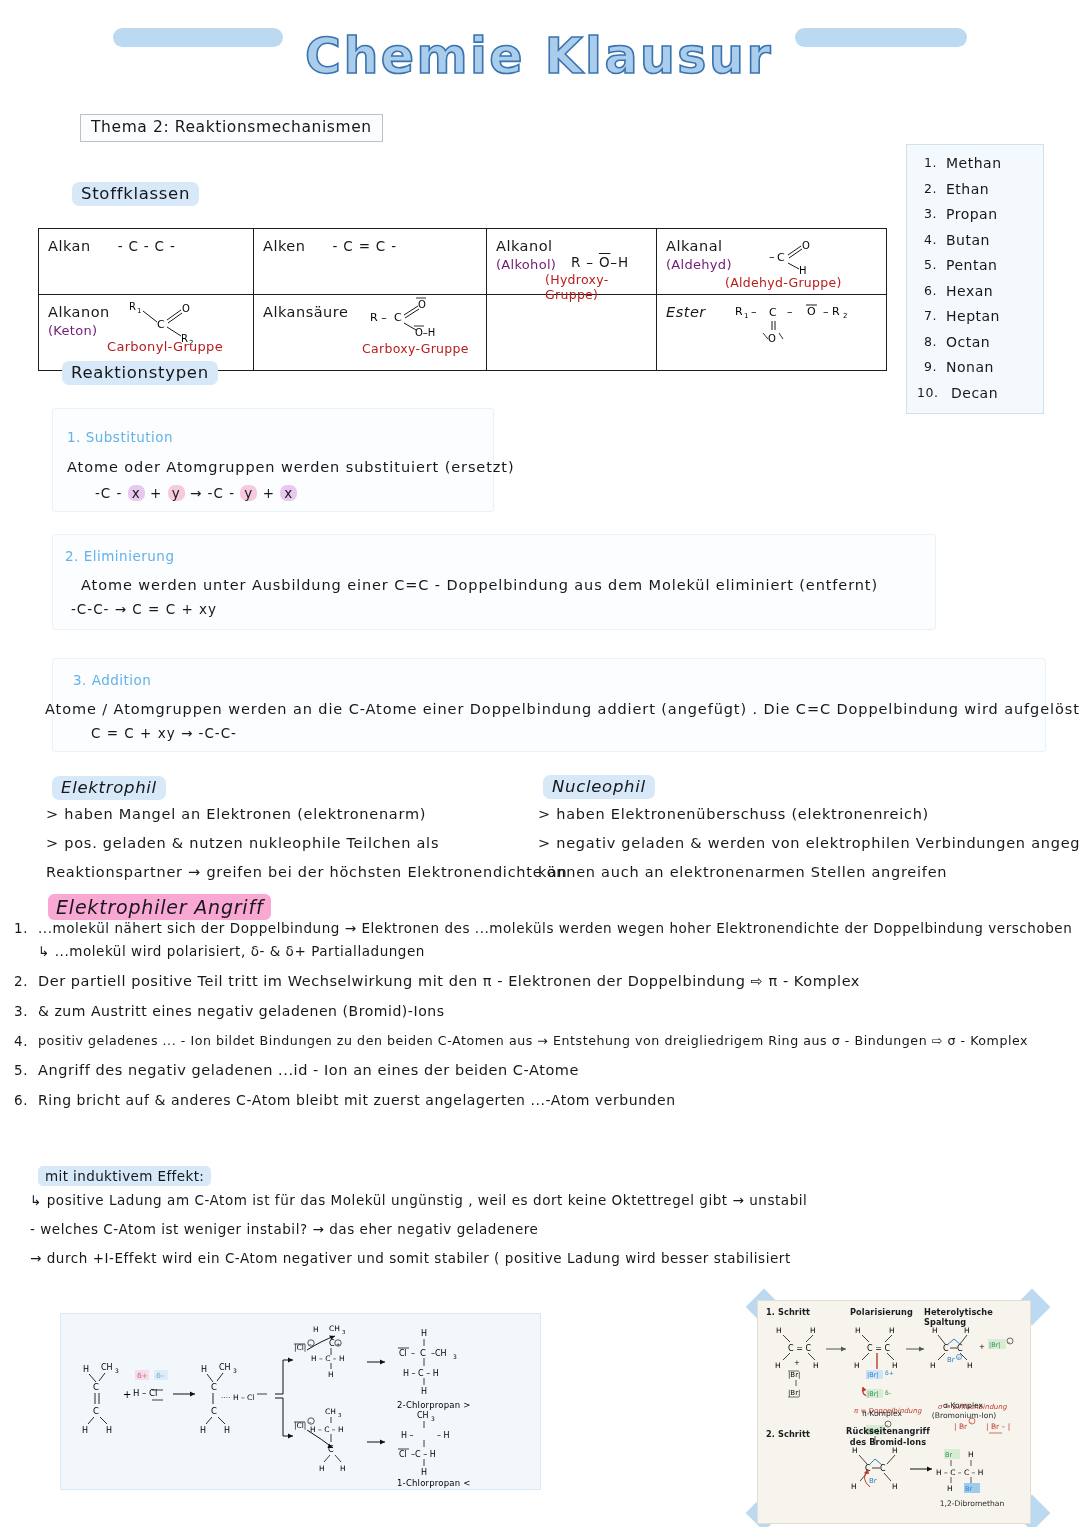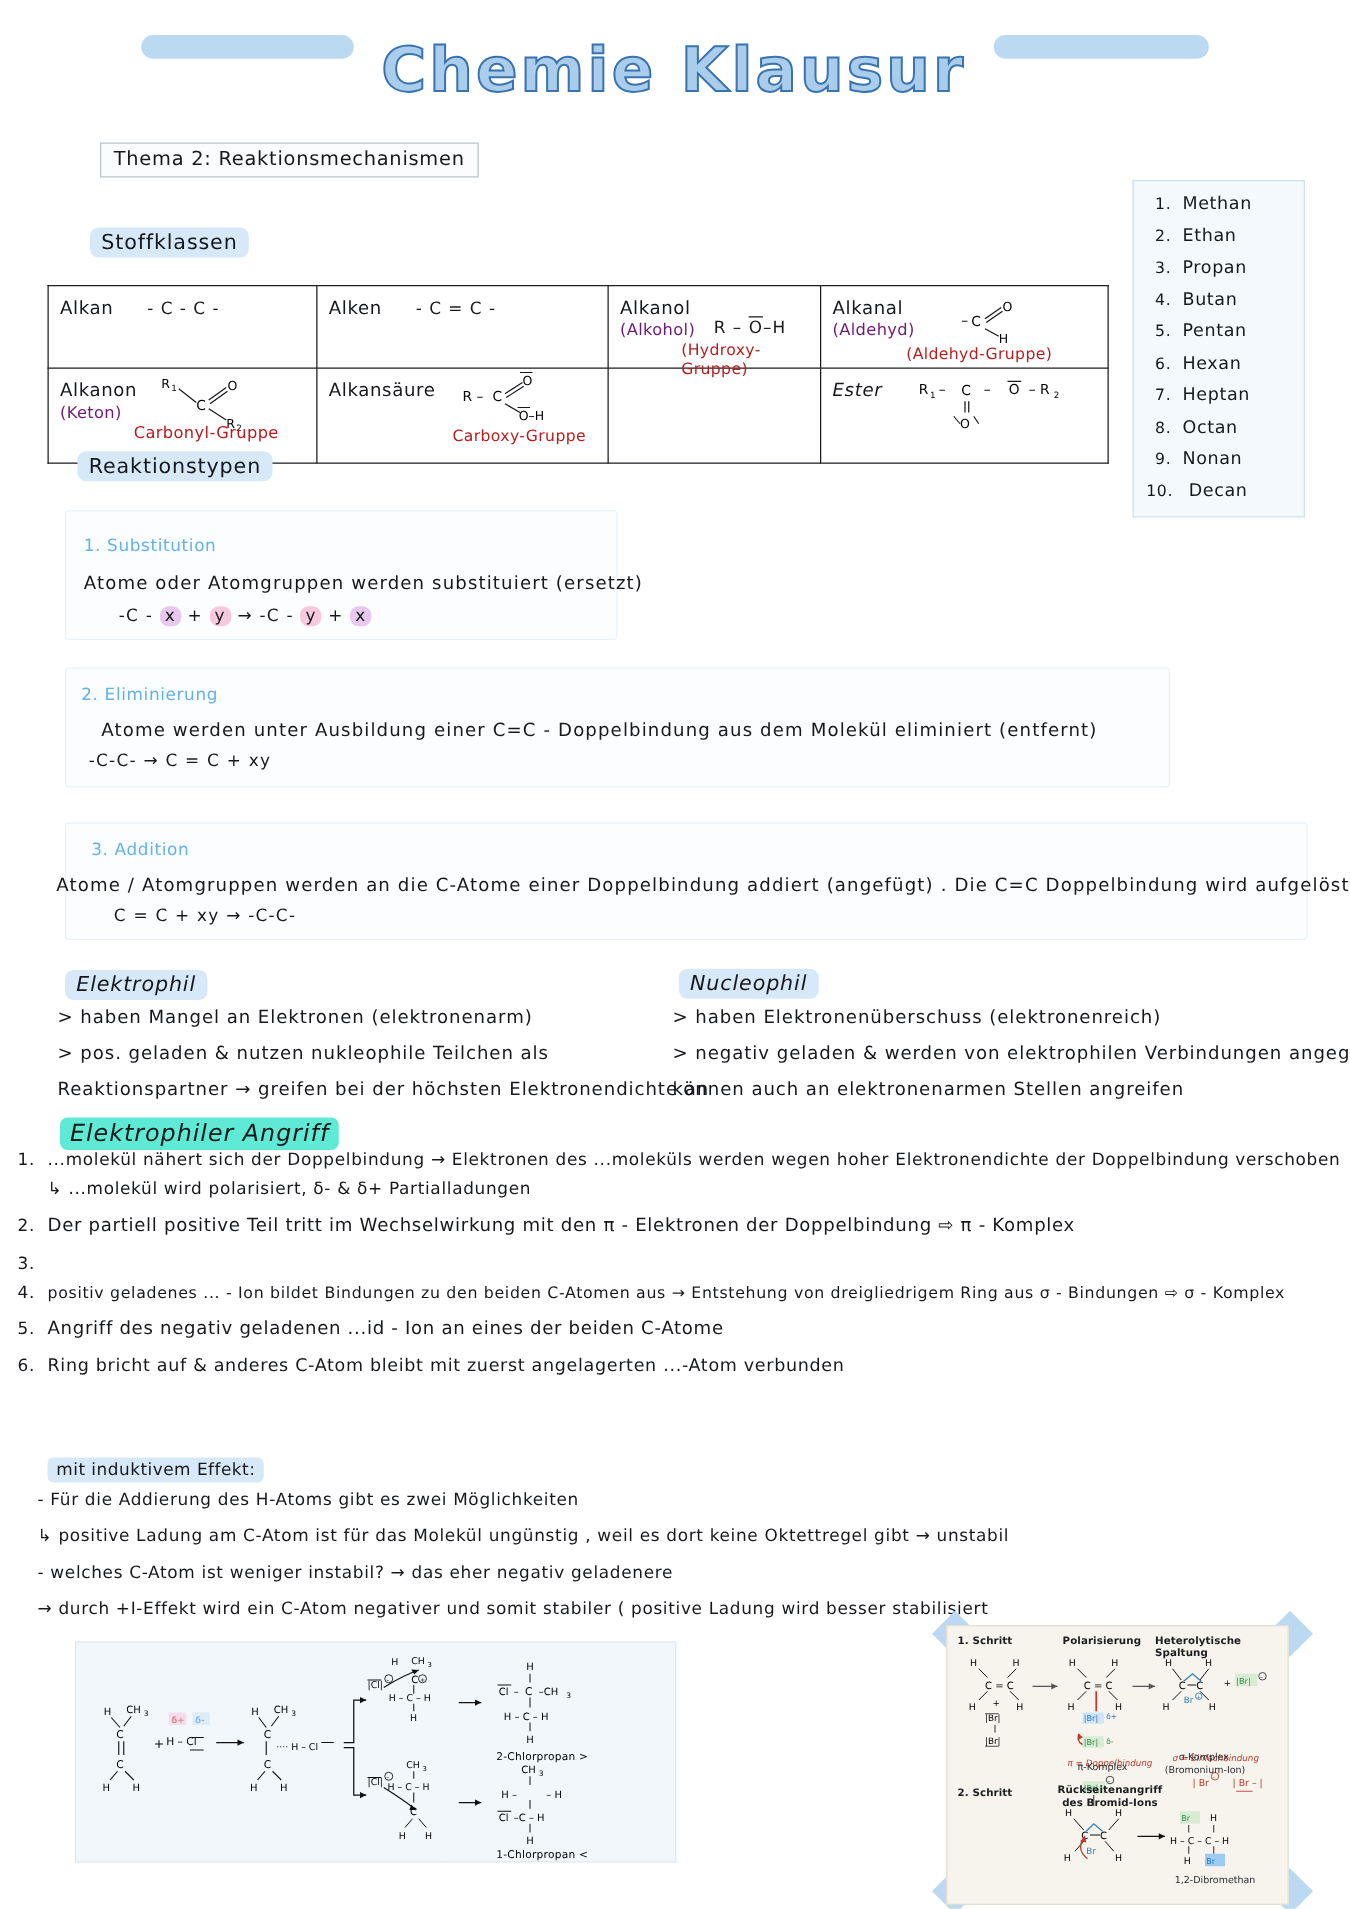--- a/index.html
+++ b/index.html
@@ -44,21 +44,21 @@
   .chip{
     display:inline-block;background:#d7e9f8;border-radius:7px;
     padding:2px 9px 3px 9px;font-size:16.5px;letter-spacing:.7px;
     color:#14171b;
   }
   #stoffklassen-heading{position:absolute;left:72px;top:182px;}
   #reaktionstypen-heading{position:absolute;left:62px;top:361px;}
   #elektrophil-heading{position:absolute;left:52px;top:776px;}
   #nucleophil-heading{position:absolute;left:543px;top:775px;}
   #angriff-heading{position:absolute;left:48px;top:894px;font-size:19px;font-style:italic;
-    background:#5eead4;border-radius:6px;padding:2px 8px;letter-spacing:.8px;}
+    background:#f9a8d4;border-radius:6px;padding:2px 8px;letter-spacing:.8px;}
   #induktiv-heading{position:absolute;left:38px;top:1166px;font-size:13.5px;
     background:#d7e9f8;border-radius:5px;padding:2px 7px;letter-spacing:.4px;}
 
   
   #stoff-table{
     position:absolute;left:38px;top:228px;width:848px;
     border-collapse:collapse;table-layout:fixed;
   }
   #stoff-table td{
     border:1.4px solid #1b1d20;vertical-align:top;
@@ -361,20 +361,21 @@
   </div>
   <div class="step hand">
     <div class="n">2.</div>
     <div class="body">
       <span class="sline" style="font-size:14.5px;">Der   partiell   positive   Teil   tritt   im   Wechselwirkung  mit   den  π - Elektronen   der   Doppelbindung ⇨  π - Komplex</span>
     </div>
   </div>
   <div class="step hand">
     <div class="n">3.</div>
     <div class="body">
+      <span class="sline" style="font-size:14px;">&amp; zum  Austritt   eines   negativ  geladenen   (Bromid)-Ions</span>
     </div>
   </div>
   <div class="step hand">
     <div class="n">4.</div>
     <div class="body">
       <span class="sline" style="font-size:12.6px;">positiv  geladenes ... - Ion  bildet  Bindungen   zu den   beiden   C-Atomen   aus → Entstehung  von dreigliedrigem  Ring aus  σ - Bindungen ⇨ σ - Komplex</span>
     </div>
   </div>
   <div class="step hand">
     <div class="n">5.</div>
@@ -385,21 +386,20 @@
   <div class="step hand">
     <div class="n">6.</div>
     <div class="body">
       <span class="sline" style="font-size:14px;">Ring  bricht  auf &amp;  anderes   C-Atom   bleibt  mit   zuerst angelagerten   ...-Atom   verbunden</span>
     </div>
   </div>
 </div>
 
 <div id="induktiv-heading" class="hand">mit induktivem Effekt:</div>
 <div id="induktiv-lines" class="hand">
-  <div class="ln">-  Für  die  Addierung   des   H-Atoms  gibt   es  zwei   Möglichkeiten</div>
   <div class="ln">↳ positive  Ladung   am   C-Atom   ist  für   das Molekül   ungünstig , weil es   dort  keine   Oktettregel  gibt → unstabil</div>
   <div class="ln">- welches   C-Atom   ist  weniger   instabil? →  das  eher   negativ   geladenere</div>
   <div class="ln">→ durch   +I-Effekt    wird  ein   C-Atom  negativer  und  somit   stabiler  ( positive  Ladung  wird  besser   stabilisiert</div>
 </div>
 
 <div id="diagram-left">
   <svg width="295" height="175" viewBox="0 0 295 175">
 
     <text x="22" y="58" font-size="8" font-family="DejaVu Sans">H</text>
     <text x="40" y="56" font-size="8" font-family="DejaVu Sans">CH</text>

